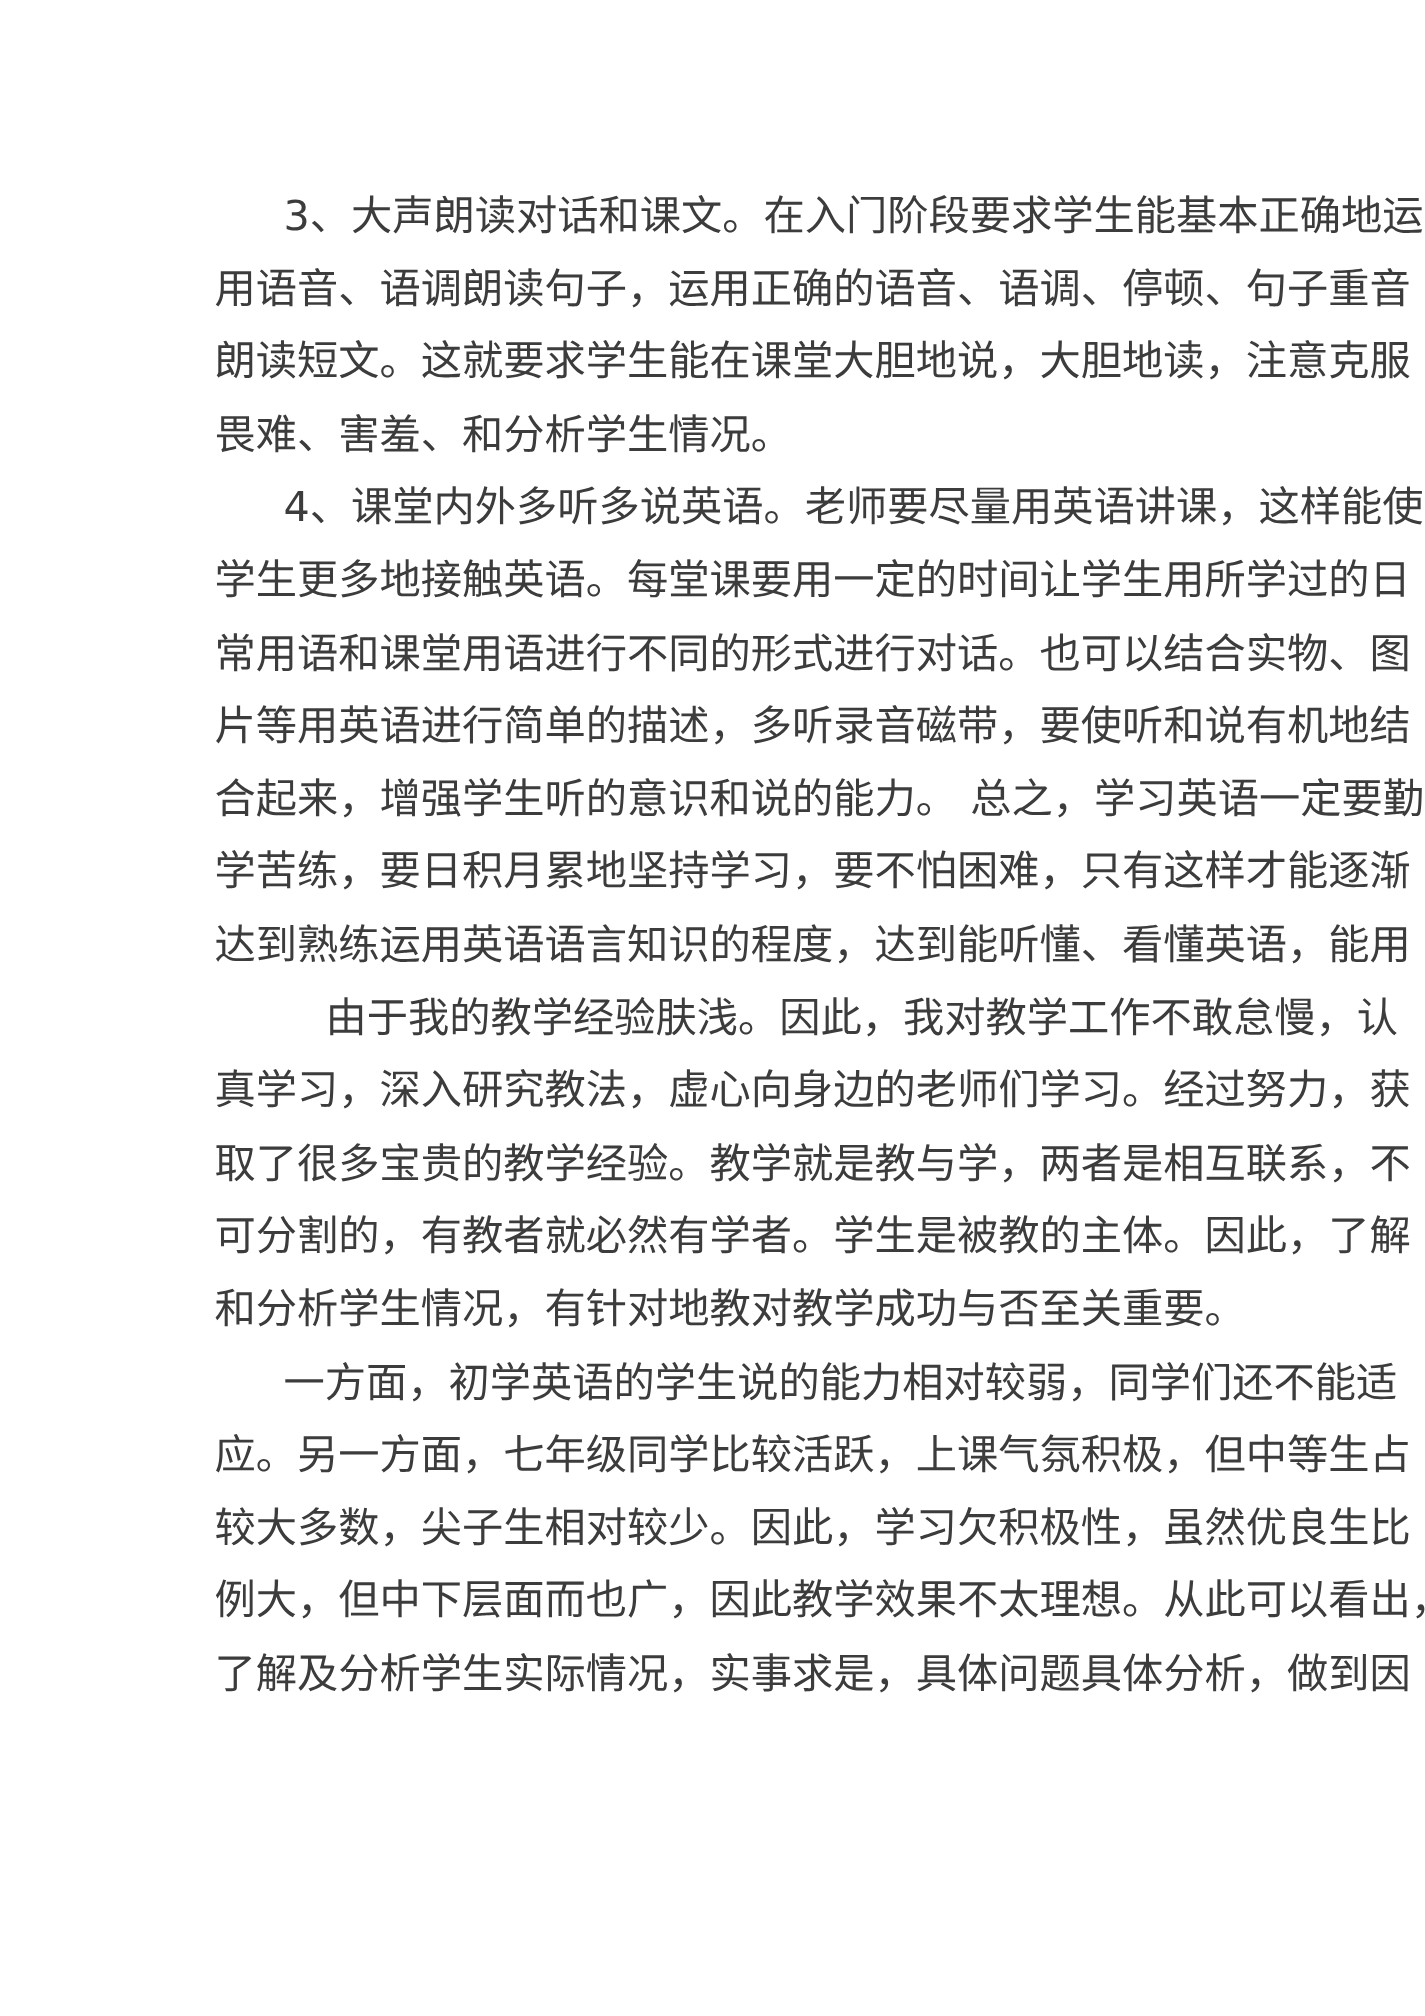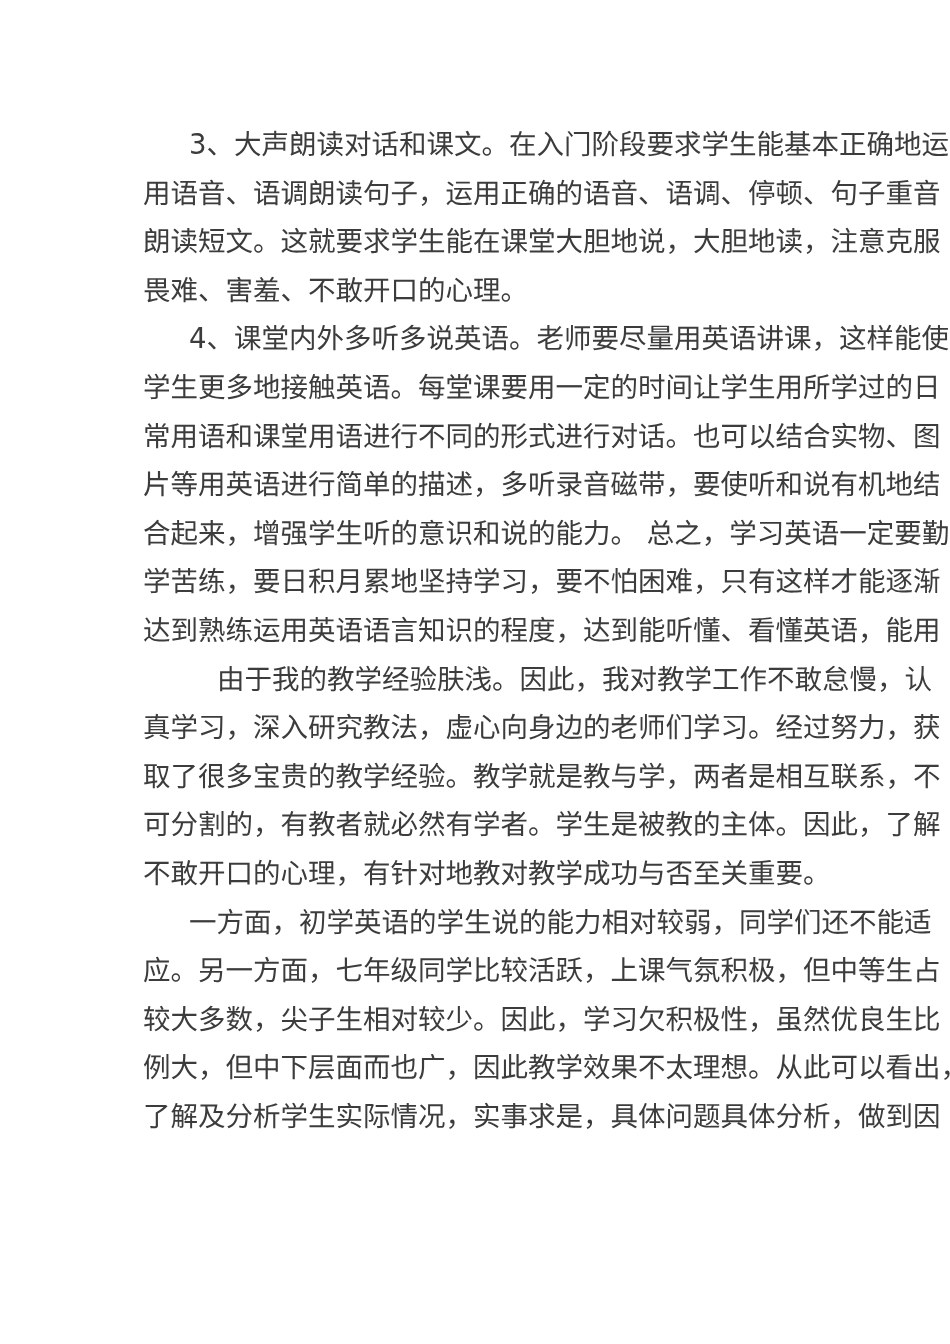--- a/index.html
+++ b/index.html
@@ -66,39 +66,39 @@
 </head>
 <body>
 
 <div id="page">
   <div id="text-column">
 
     <div class="doc-paragraph">
       <span class="doc-line justified indent-2"><span>3</span><span>、</span><span>大</span><span>声</span><span>朗</span><span>读</span><span>对</span><span>话</span><span>和</span><span>课</span><span>文</span><span>。</span><span>在</span><span>入</span><span>门</span><span>阶</span><span>段</span><span>要</span><span>求</span><span>学</span><span>生</span><span>能</span><span>基</span><span>本</span><span>正</span><span>确</span><span>地</span><span>运</span></span>
       <span class="doc-line justified"><span>用</span><span>语</span><span>音</span><span>、</span><span>语</span><span>调</span><span>朗</span><span>读</span><span>句</span><span>子</span><span>，</span><span>运</span><span>用</span><span>正</span><span>确</span><span>的</span><span>语</span><span>音</span><span>、</span><span>语</span><span>调</span><span>、</span><span>停</span><span>顿</span><span>、</span><span>句</span><span>子</span><span>重</span><span>音</span></span>
       <span class="doc-line justified"><span>朗</span><span>读</span><span>短</span><span>文</span><span>。</span><span>这</span><span>就</span><span>要</span><span>求</span><span>学</span><span>生</span><span>能</span><span>在</span><span>课</span><span>堂</span><span>大</span><span>胆</span><span>地</span><span>说</span><span>，</span><span>大</span><span>胆</span><span>地</span><span>读</span><span>，</span><span>注</span><span>意</span><span>克</span><span>服</span></span>
-      <span class="doc-line last-line">畏难、害羞、不敢开口的心理。</span>
+      <span class="doc-line last-line">畏难、害羞、和分析学生情况。</span>
     </div>
 
     <div class="doc-paragraph">
       <span class="doc-line justified indent-2"><span>4</span><span>、</span><span>课</span><span>堂</span><span>内</span><span>外</span><span>多</span><span>听</span><span>多</span><span>说</span><span>英</span><span>语</span><span>。</span><span>老</span><span>师</span><span>要</span><span>尽</span><span>量</span><span>用</span><span>英</span><span>语</span><span>讲</span><span>课</span><span>，</span><span>这</span><span>样</span><span>能</span><span>使</span></span>
       <span class="doc-line justified"><span>学</span><span>生</span><span>更</span><span>多</span><span>地</span><span>接</span><span>触</span><span>英</span><span>语</span><span>。</span><span>每</span><span>堂</span><span>课</span><span>要</span><span>用</span><span>一</span><span>定</span><span>的</span><span>时</span><span>间</span><span>让</span><span>学</span><span>生</span><span>用</span><span>所</span><span>学</span><span>过</span><span>的</span><span>日</span></span>
       <span class="doc-line justified"><span>常</span><span>用</span><span>语</span><span>和</span><span>课</span><span>堂</span><span>用</span><span>语</span><span>进</span><span>行</span><span>不</span><span>同</span><span>的</span><span>形</span><span>式</span><span>进</span><span>行</span><span>对</span><span>话</span><span>。</span><span>也</span><span>可</span><span>以</span><span>结</span><span>合</span><span>实</span><span>物</span><span>、</span><span>图</span></span>
       <span class="doc-line justified"><span>片</span><span>等</span><span>用</span><span>英</span><span>语</span><span>进</span><span>行</span><span>简</span><span>单</span><span>的</span><span>描</span><span>述</span><span>，</span><span>多</span><span>听</span><span>录</span><span>音</span><span>磁</span><span>带</span><span>，</span><span>要</span><span>使</span><span>听</span><span>和</span><span>说</span><span>有</span><span>机</span><span>地</span><span>结</span></span>
       <span class="doc-line justified"><span>合</span><span>起</span><span>来</span><span>，</span><span>增</span><span>强</span><span>学</span><span>生</span><span>听</span><span>的</span><span>意</span><span>识</span><span>和</span><span>说</span><span>的</span><span>能</span><span>力</span><span>。</span><span> </span><span>总</span><span>之</span><span>，</span><span>学</span><span>习</span><span>英</span><span>语</span><span>一</span><span>定</span><span>要</span><span>勤</span></span>
       <span class="doc-line justified"><span>学</span><span>苦</span><span>练</span><span>，</span><span>要</span><span>日</span><span>积</span><span>月</span><span>累</span><span>地</span><span>坚</span><span>持</span><span>学</span><span>习</span><span>，</span><span>要</span><span>不</span><span>怕</span><span>困</span><span>难</span><span>，</span><span>只</span><span>有</span><span>这</span><span>样</span><span>才</span><span>能</span><span>逐</span><span>渐</span></span>
       <span class="doc-line justified"><span>达</span><span>到</span><span>熟</span><span>练</span><span>运</span><span>用</span><span>英</span><span>语</span><span>语</span><span>言</span><span>知</span><span>识</span><span>的</span><span>程</span><span>度</span><span>，</span><span>达</span><span>到</span><span>能</span><span>听</span><span>懂</span><span>、</span><span>看</span><span>懂</span><span>英</span><span>语</span><span>，</span><span>能</span><span>用</span></span>
     </div>
 
     <div class="doc-paragraph">
       <span class="doc-line justified indent-3"><span>由</span><span>于</span><span>我</span><span>的</span><span>教</span><span>学</span><span>经</span><span>验</span><span>肤</span><span>浅</span><span>。</span><span>因</span><span>此</span><span>，</span><span>我</span><span>对</span><span>教</span><span>学</span><span>工</span><span>作</span><span>不</span><span>敢</span><span>怠</span><span>慢</span><span>，</span><span>认</span></span>
       <span class="doc-line justified"><span>真</span><span>学</span><span>习</span><span>，</span><span>深</span><span>入</span><span>研</span><span>究</span><span>教</span><span>法</span><span>，</span><span>虚</span><span>心</span><span>向</span><span>身</span><span>边</span><span>的</span><span>老</span><span>师</span><span>们</span><span>学</span><span>习</span><span>。</span><span>经</span><span>过</span><span>努</span><span>力</span><span>，</span><span>获</span></span>
       <span class="doc-line justified"><span>取</span><span>了</span><span>很</span><span>多</span><span>宝</span><span>贵</span><span>的</span><span>教</span><span>学</span><span>经</span><span>验</span><span>。</span><span>教</span><span>学</span><span>就</span><span>是</span><span>教</span><span>与</span><span>学</span><span>，</span><span>两</span><span>者</span><span>是</span><span>相</span><span>互</span><span>联</span><span>系</span><span>，</span><span>不</span></span>
       <span class="doc-line justified"><span>可</span><span>分</span><span>割</span><span>的</span><span>，</span><span>有</span><span>教</span><span>者</span><span>就</span><span>必</span><span>然</span><span>有</span><span>学</span><span>者</span><span>。</span><span>学</span><span>生</span><span>是</span><span>被</span><span>教</span><span>的</span><span>主</span><span>体</span><span>。</span><span>因</span><span>此</span><span>，</span><span>了</span><span>解</span></span>
-      <span class="doc-line last-line">不敢开口的心理，有针对地教对教学成功与否至关重要。</span>
+      <span class="doc-line last-line">和分析学生情况，有针对地教对教学成功与否至关重要。</span>
     </div>
 
     <div class="doc-paragraph">
       <span class="doc-line justified indent-2"><span>一</span><span>方</span><span>面</span><span>，</span><span>初</span><span>学</span><span>英</span><span>语</span><span>的</span><span>学</span><span>生</span><span>说</span><span>的</span><span>能</span><span>力</span><span>相</span><span>对</span><span>较</span><span>弱</span><span>，</span><span>同</span><span>学</span><span>们</span><span>还</span><span>不</span><span>能</span><span>适</span></span>
       <span class="doc-line justified"><span>应</span><span>。</span><span>另</span><span>一</span><span>方</span><span>面</span><span>，</span><span>七</span><span>年</span><span>级</span><span>同</span><span>学</span><span>比</span><span>较</span><span>活</span><span>跃</span><span>，</span><span>上</span><span>课</span><span>气</span><span>氛</span><span>积</span><span>极</span><span>，</span><span>但</span><span>中</span><span>等</span><span>生</span><span>占</span></span>
       <span class="doc-line justified"><span>较</span><span>大</span><span>多</span><span>数</span><span>，</span><span>尖</span><span>子</span><span>生</span><span>相</span><span>对</span><span>较</span><span>少</span><span>。</span><span>因</span><span>此</span><span>，</span><span>学</span><span>习</span><span>欠</span><span>积</span><span>极</span><span>性</span><span>，</span><span>虽</span><span>然</span><span>优</span><span>良</span><span>生</span><span>比</span></span>
       <span class="doc-line justified"><span>例</span><span>大</span><span>，</span><span>但</span><span>中</span><span>下</span><span>层</span><span>面</span><span>而</span><span>也</span><span>广</span><span>，</span><span>因</span><span>此</span><span>教</span><span>学</span><span>效</span><span>果</span><span>不</span><span>太</span><span>理</span><span>想</span><span>。</span><span>从</span><span>此</span><span>可</span><span>以</span><span>看</span><span>出</span><span>，</span></span>
       <span class="doc-line justified"><span>了</span><span>解</span><span>及</span><span>分</span><span>析</span><span>学</span><span>生</span><span>实</span><span>际</span><span>情</span><span>况</span><span>，</span><span>实</span><span>事</span><span>求</span><span>是</span><span>，</span><span>具</span><span>体</span><span>问</span><span>题</span><span>具</span><span>体</span><span>分</span><span>析</span><span>，</span><span>做</span><span>到</span><span>因</span></span>
     </div>
 

